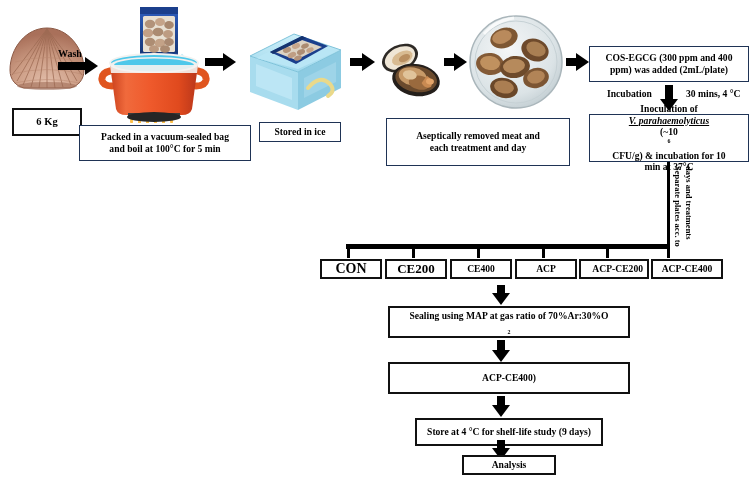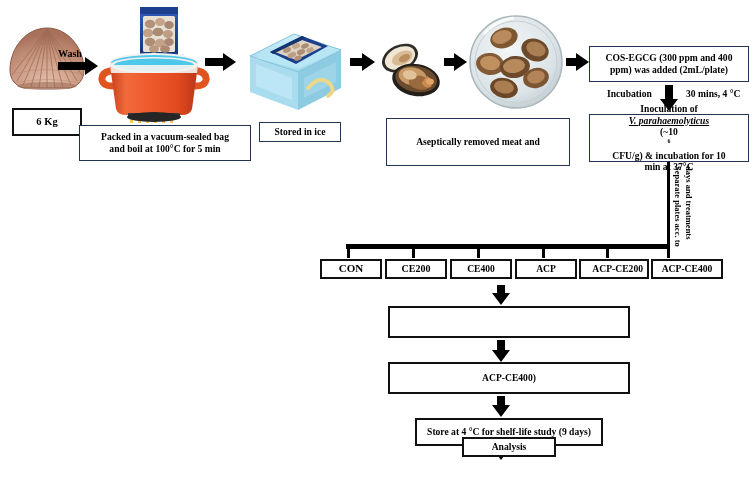--- a/index.html
+++ b/index.html
@@ -281,20 +281,21 @@
         <ellipse cx="42" cy="44" rx="11" ry="7" fill="#9a6a3e"></ellipse>
         <ellipse cx="31" cy="38" rx="7" ry="4.6" fill="#e0c39a"></ellipse>
         <path d="M48 36 q8 3 6 10 q-5 4 -10 -2 z" fill="#c98a52"></path>
         <ellipse cx="52" cy="41" rx="4" ry="3" fill="#e3a469"></ellipse>
       </g>
     </svg>
   </div>
 
   <div class="tbox" style="left:386px; top:118px; width:184px; height:48px; font-size:9.6px; flex-direction:column;">
     <span>Aseptically removed meat and</span>
+    <span>each treatment and day</span>
   </div>
 
   <div class="arrow-shaft-h" style="left:444px; top:58px; width:10px;"></div>
   <div class="arrow-r" style="left:454px; top:53px;"></div>
 
   <div class="dish-wrap" style="left:466px; top:12px; width:100px; height:100px;">
     <svg viewBox="0 0 100 100" width="100" height="100">
       <defs>
         <radialGradient id="dishG" cx="42%" cy="36%" r="72%">
           <stop offset="0%" stop-color="#f4f6f7"></stop>
@@ -353,59 +354,60 @@
 
   <div class="line-h" style="left:346px; top:244px; width:324px;"></div>
 
   <div class="line-v" style="left:347px; top:244px; height:14px;"></div>
   <div class="line-v" style="left:412px; top:244px; height:14px;"></div>
   <div class="line-v" style="left:477px; top:244px; height:14px;"></div>
   <div class="line-v" style="left:542px; top:244px; height:14px;"></div>
   <div class="line-v" style="left:606px; top:244px; height:14px;"></div>
   <div class="line-v" style="left:667px; top:244px; height:14px;"></div>
 
-  <div class="tbox dark" style="left:320px; top:259px; width:62px; height:20px; font-size:11px;">
+  <div class="tbox dark" style="left:320px; top:259px; width:62px; height:20px; font-size:14px;">
     <span>CON</span>
   </div>
-  <div class="tbox dark" style="left:385px; top:259px; width:62px; height:20px; font-size:10px;">
+  <div class="tbox dark" style="left:385px; top:259px; width:62px; height:20px; font-size:13px;">
     <span>CE200</span>
   </div>
   <div class="tbox dark" style="left:450px; top:259px; width:62px; height:20px; font-size:9.6px;">
     <span>CE400</span>
   </div>
   <div class="tbox dark" style="left:515px; top:259px; width:62px; height:20px; font-size:9.6px;align-items:flex-end;">
     <span>ACP</span>
   </div>
   <div class="tbox dark" style="left:579px; top:259px; width:70px; height:20px; font-size:9.6px;text-align:right;">
     <span>ACP-CE200</span>
   </div>
   <div class="tbox dark" style="left:651px; top:259px; width:72px; height:20px; font-size:9.6px;">
     <span>ACP-CE400</span>
   </div>
 
   <div class="arrow-shaft-v" style="left:497px; top:285px; height:8px;"></div>
   <div class="arrow-d" style="left:492px; top:293px;"></div>
 
   <div class="tbox dark" style="left:388px; top:306px; width:242px; height:32px; font-size:9.6px; flex-direction:column;">
+    <span><span>Sealing using MAP at gas ratio of 70%Ar:30%O</span><sub>2</sub></span>
   </div>
 
   <div class="arrow-shaft-v" style="left:497px; top:340px; height:10px;"></div>
   <div class="arrow-d" style="left:492px; top:350px;"></div>
 
   <div class="tbox dark" style="left:388px; top:362px; width:242px; height:32px; font-size:9.6px; flex-direction:column;">
     <span>ACP-CE400)</span>
   </div>
 
   <div class="arrow-shaft-v" style="left:497px; top:396px; height:9px;"></div>
   <div class="arrow-d" style="left:492px; top:405px;"></div>
 
   <div class="tbox dark" style="left:415px; top:418px; width:188px; height:28px; font-size:9.6px;">
     <span>Store at 4 °C for shelf-life study (9 days)</span>
   </div>
 
   <div class="arrow-shaft-v" style="left:497px; top:440px; height:8px;"></div>
   <div class="arrow-d" style="left:492px; top:448px;"></div>
 
-  <div class="tbox dark" style="left:462px; top:437px; width:94px; height:20px; font-size:9.6px;">
+  <div class="tbox dark" style="left:462px; top:455px; width:94px; height:20px; font-size:9.6px;">
     <span>Analysis</span>
   </div>
 
 </div>
 
 </body></html>

